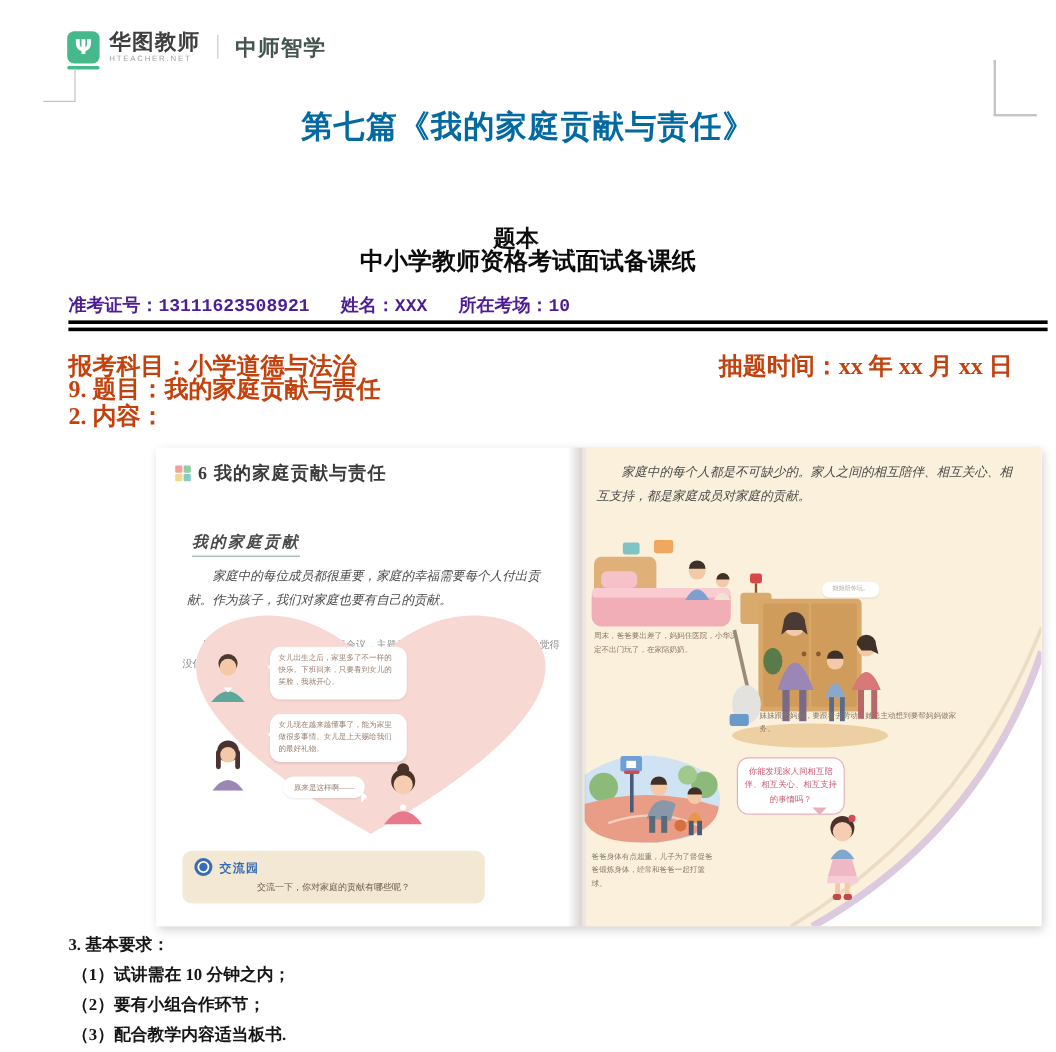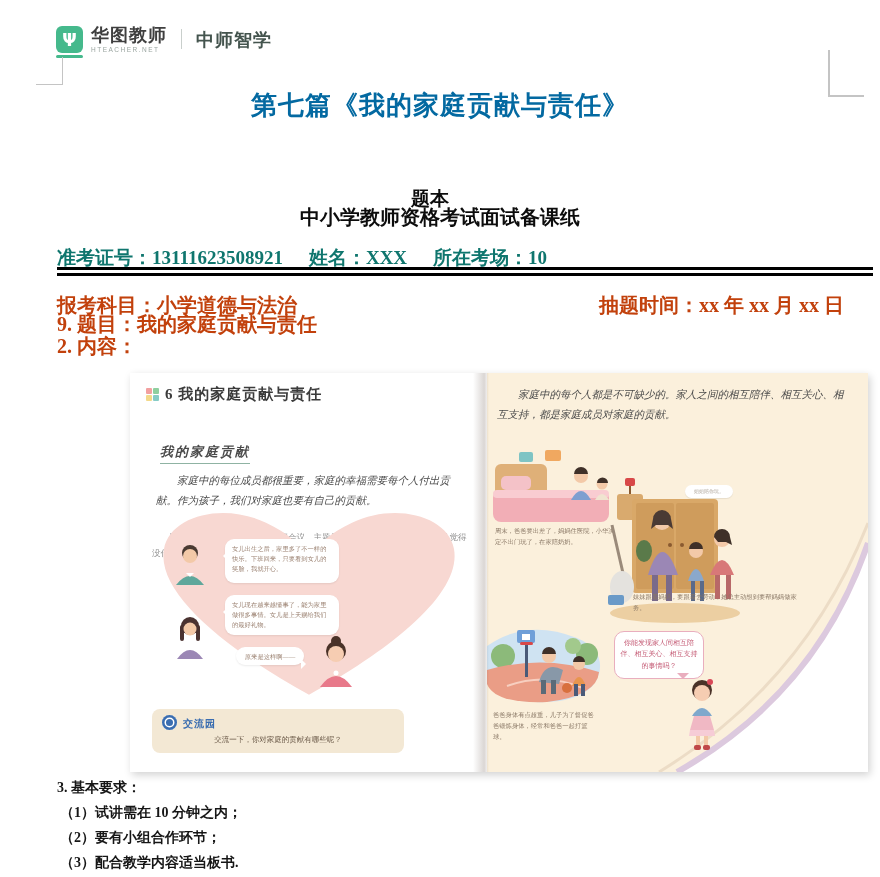--- a/index.html
+++ b/index.html
@@ -25,21 +25,21 @@
   
   .mark{background:#c4c4c4;}
 
   
   .h-main{left:0;top:88px;width:880px;text-align:center;font-size:26px;font-weight:900;
           letter-spacing:1px;color:#0369a1;}
   .h-type{left:0;top:152px;width:860px;text-align:center;font-size:19px;font-weight:900;color:#0c0c0c;margin-top:34px;}
   .h-doc{left:0;top:204px;width:880px;text-align:center;font-size:20px;font-weight:700;color:#0c0c0c;}
 
   
-  .info-line{left:57px;top:245px;font-size:19px;font-weight:700;color:#0f766e;}
+  .info-line{left:57px;top:245px;font-size:15px;font-weight:700;color:#4c1d95;font-family:Liberation Mono, monospace;}
   .info-line span{margin-right:26px;}
   .double-rule{left:57px;top:267px;width:816px;height:3px;border-top:3px solid #000;border-bottom:3px solid #000;}
   .meta{font-size:20px;font-weight:600;color:#c2410c;}
 
   
   .spread{left:130px;top:373px;width:738px;height:399px;box-shadow:2px 3px 8px rgba(0,0,0,.18);}
   .lpage{left:0;top:0;width:357px;height:399px;background:#fff;}
   .rpage{left:357px;top:0;width:381px;height:399px;background:#fbf0dc;overflow:hidden;}
   .spine{left:343px;top:0;width:16px;height:399px;
          background:linear-gradient(to right,rgba(0,0,0,0),rgba(90,70,60,.22) 70%,rgba(0,0,0,0));}

